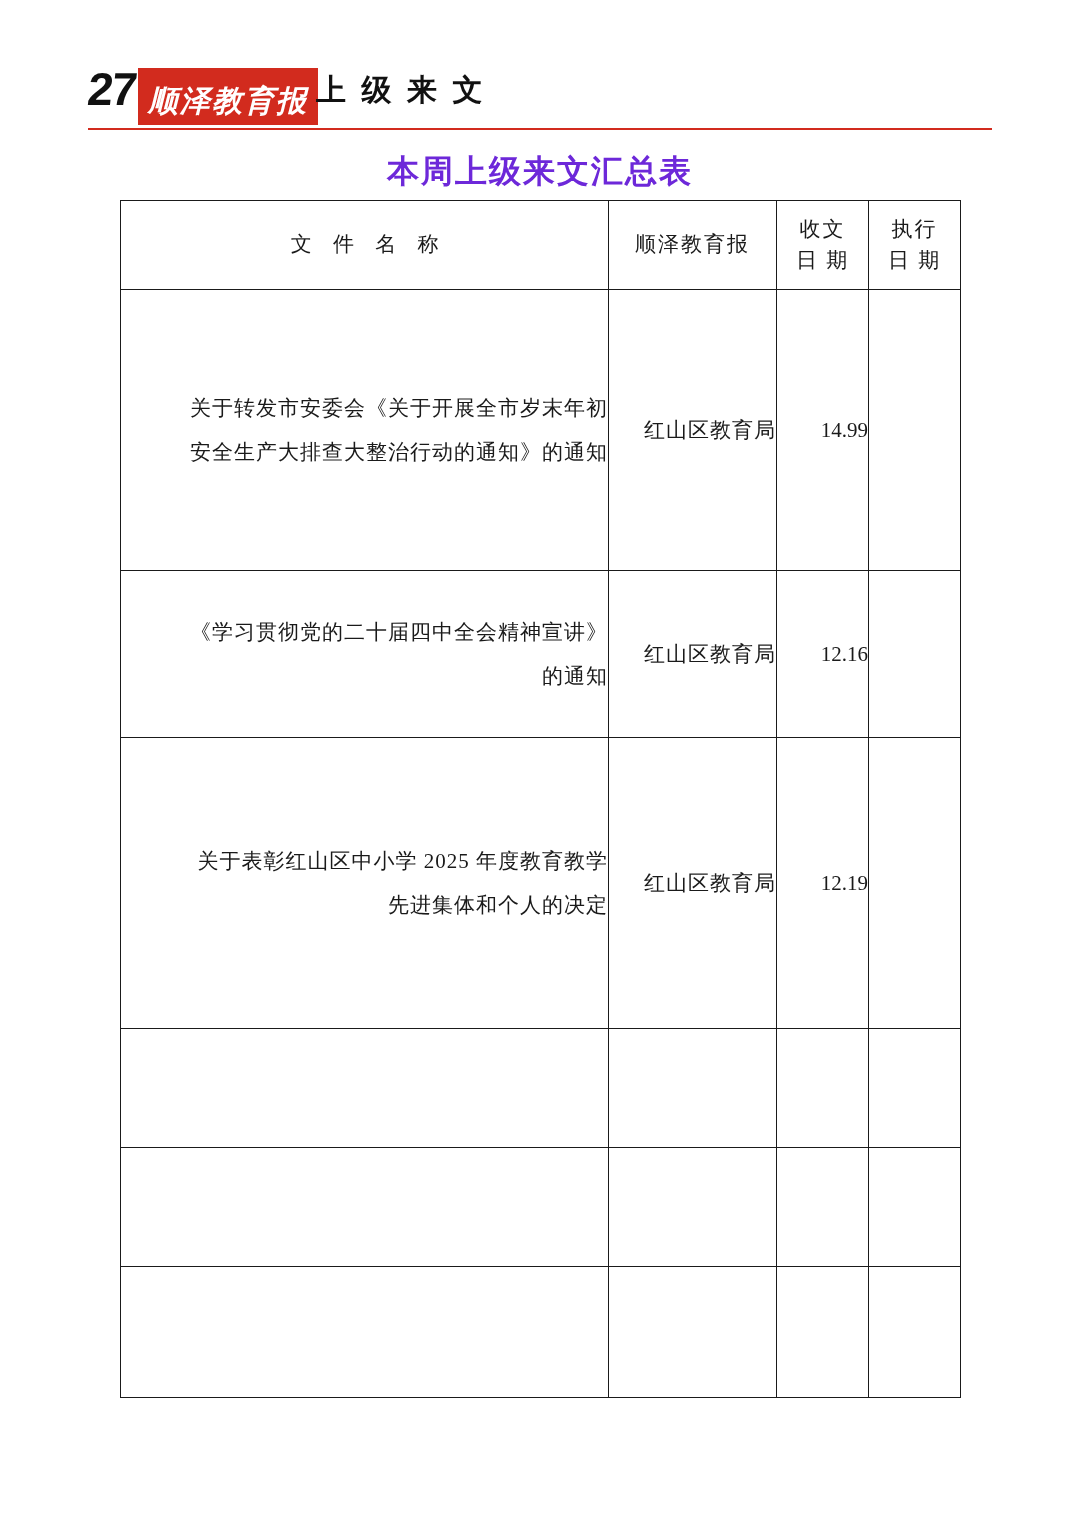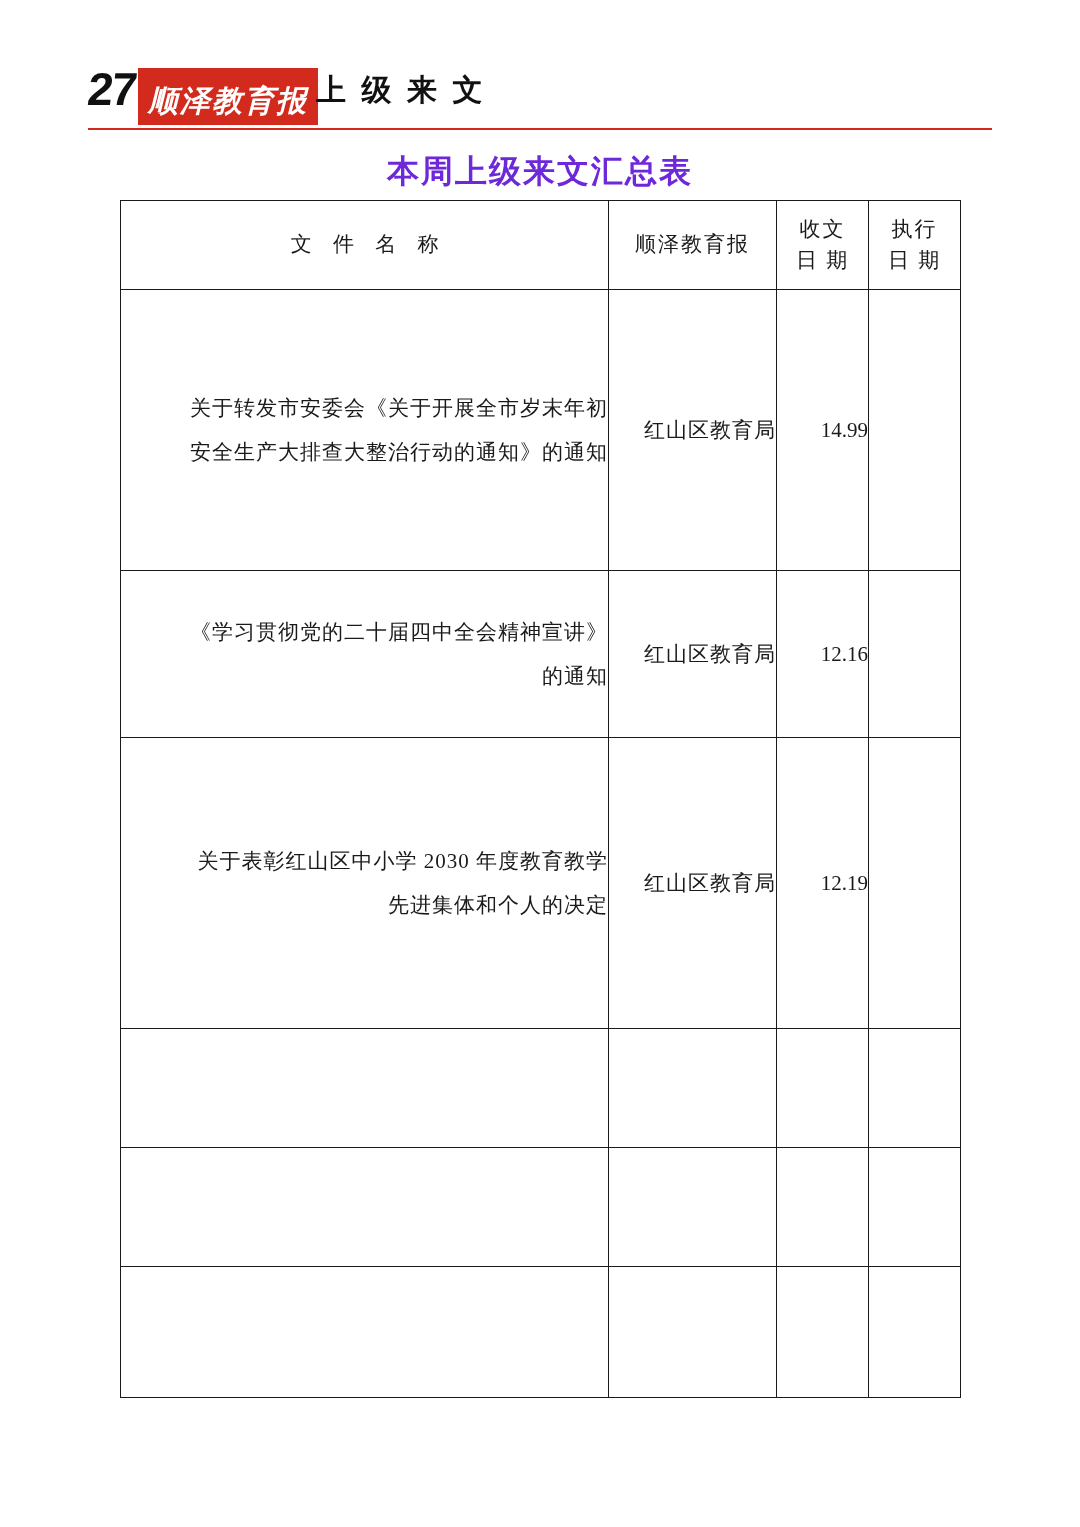--- a/index.html
+++ b/index.html
@@ -205,21 +205,21 @@
         <td class="name-cell">
           <div>《学习贯彻党的二十届四中全会精神宣讲》</div>
           <div>的通知</div>
         </td>
         <td class="org-cell">红山区教育局</td>
         <td class="date-cell">12.16</td>
         <td class="date-cell"></td>
       </tr>
       <tr class="r3">
         <td class="name-cell">
-          <div>关于表彰红山区中小学 2030 年度教育教学</div>
+          <div>关于表彰红山区中小学 2025 年度教育教学</div>
           <div>先进集体和个人的决定</div>
         </td>
         <td class="org-cell">红山区教育局</td>
         <td class="date-cell">12.19</td>
         <td class="date-cell"></td>
       </tr>
       <tr class="blank">
         <td class="name-cell"></td>
         <td class="org-cell"></td>
         <td class="date-cell"></td>

